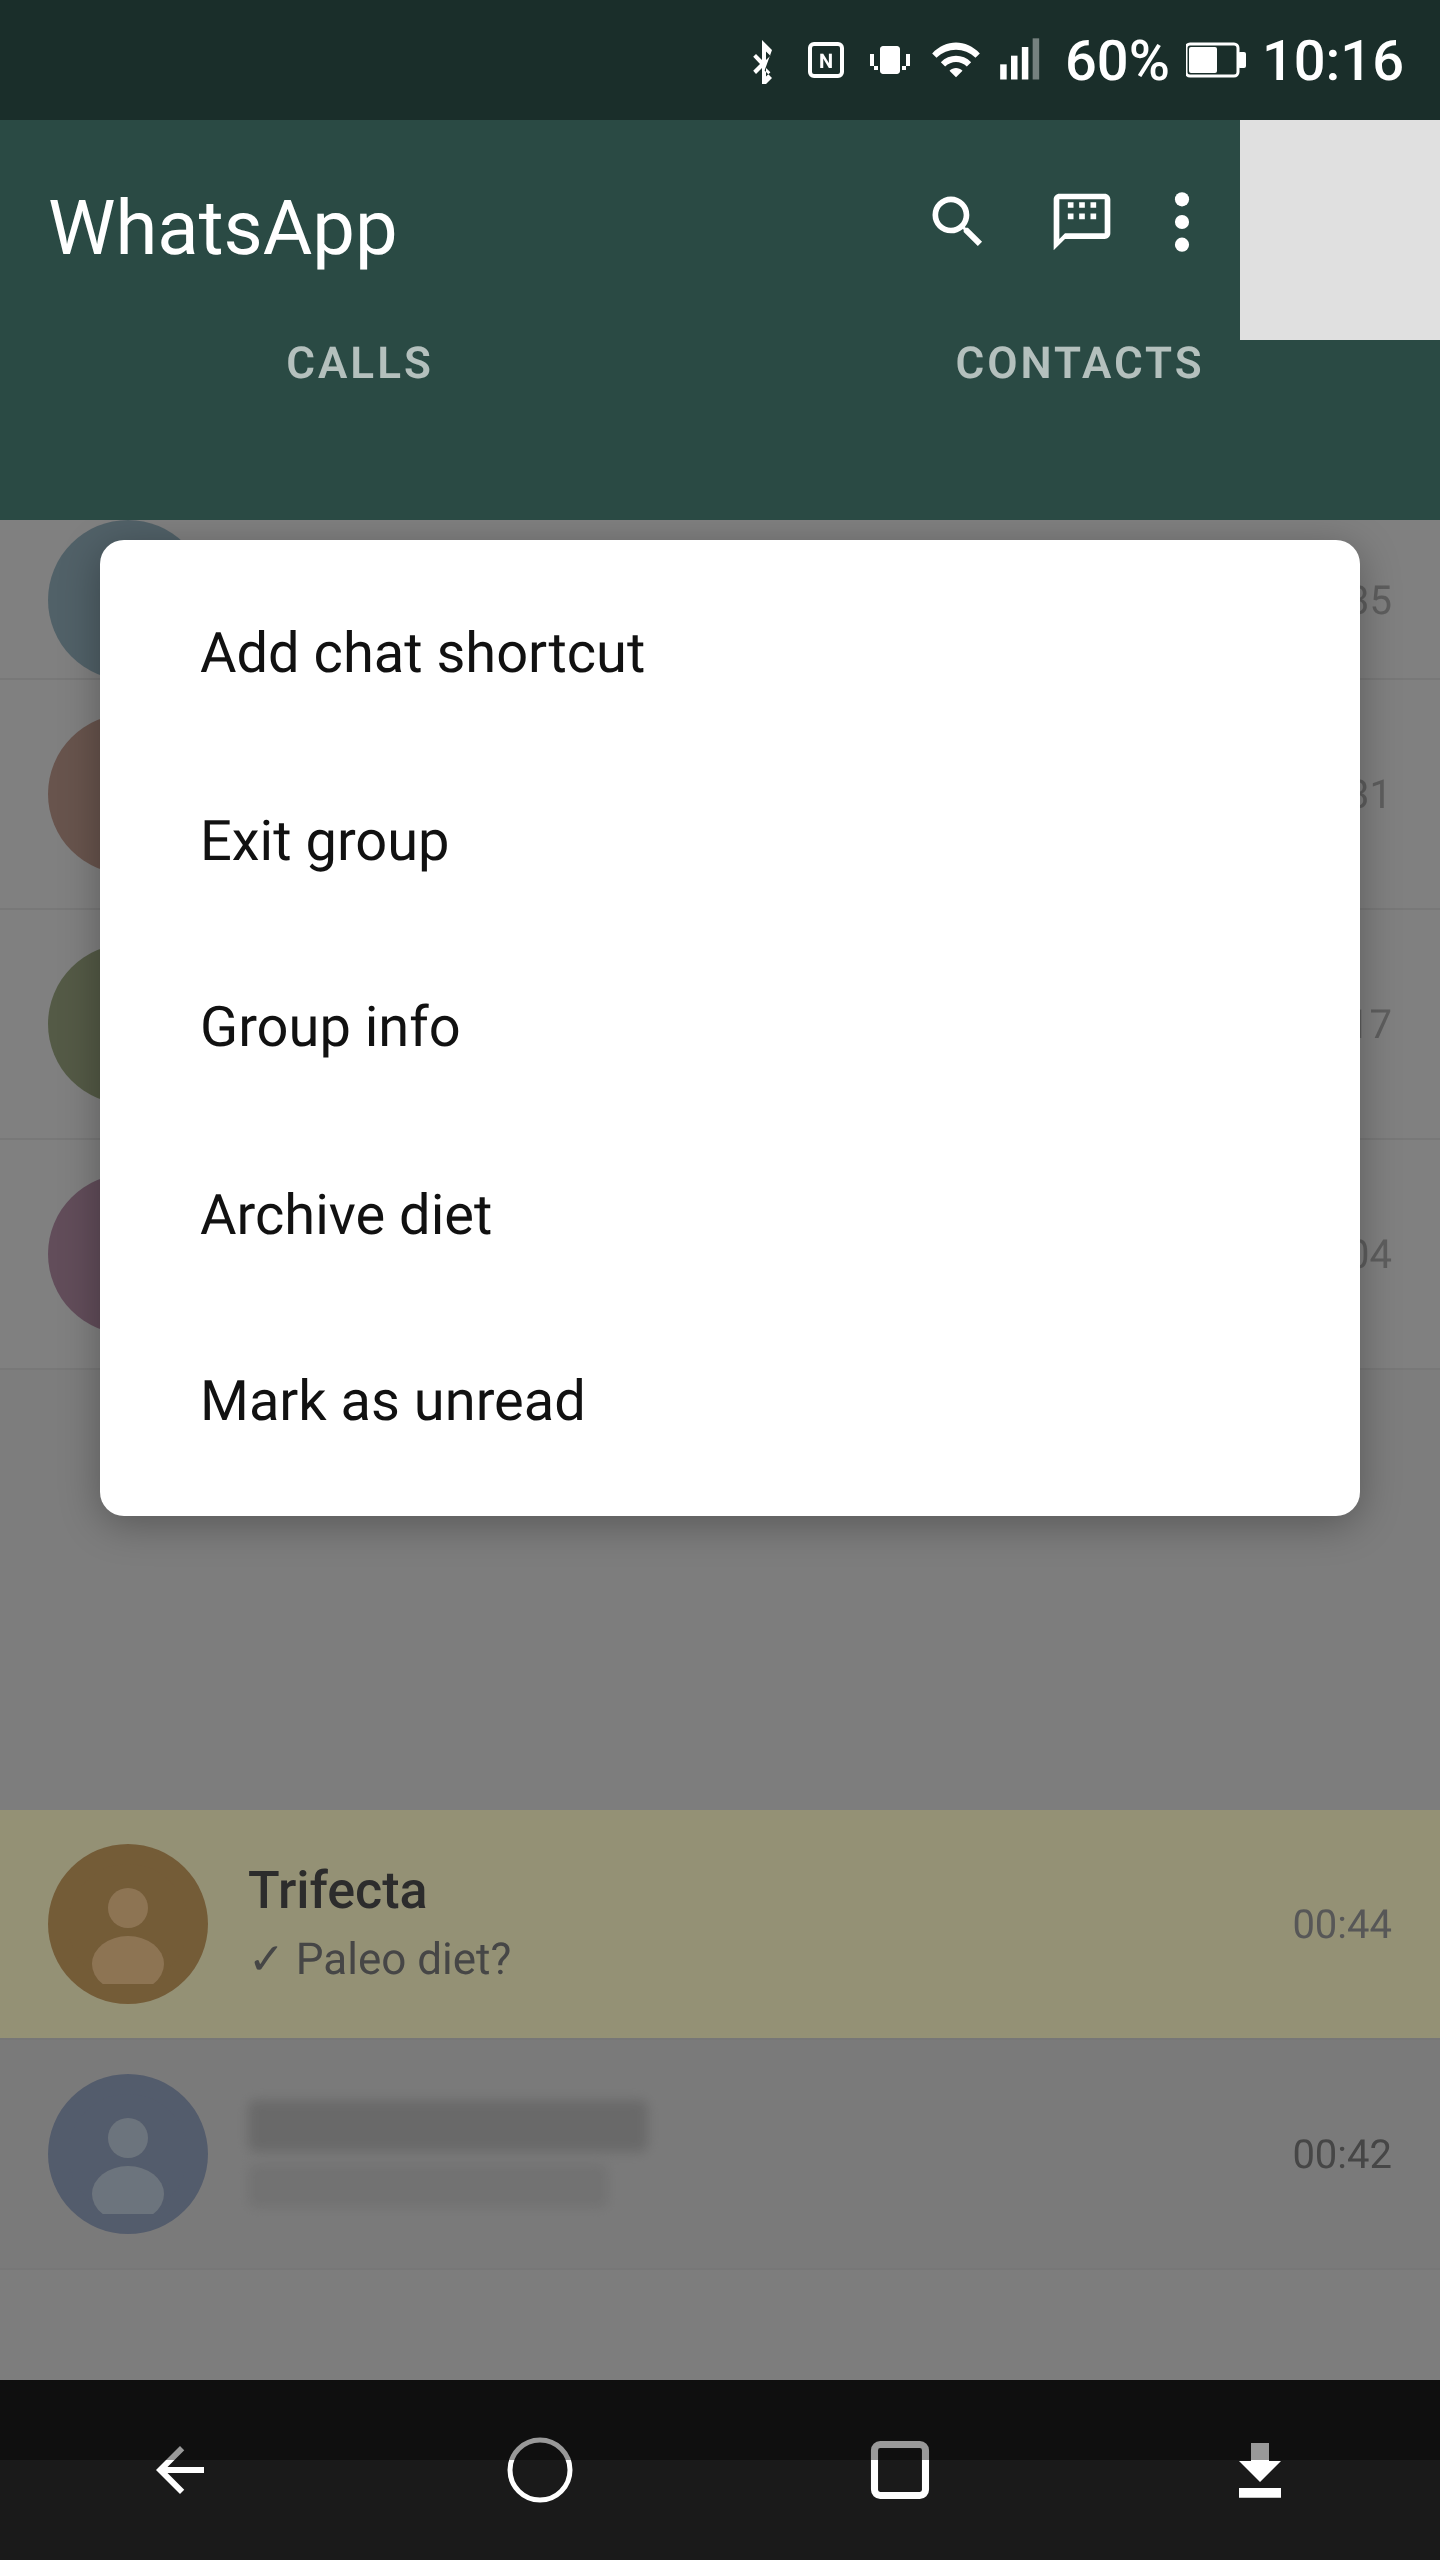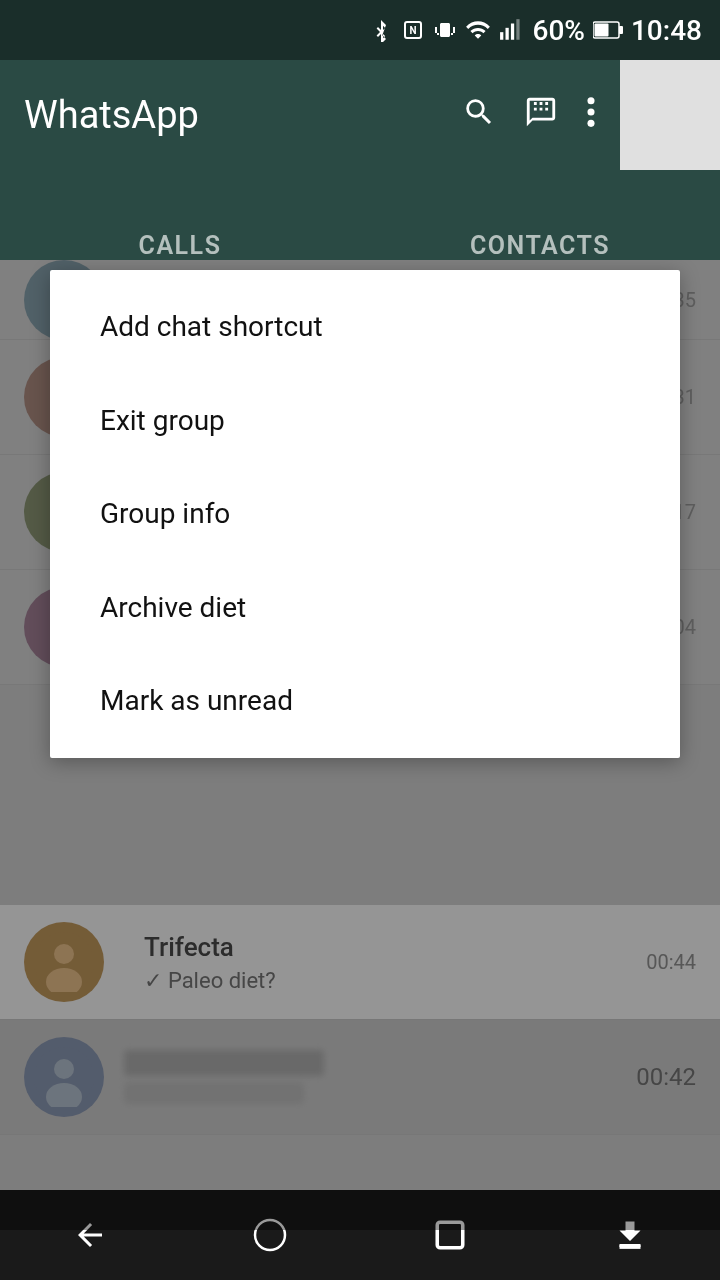--- a/index.html
+++ b/index.html
@@ -64,24 +64,24 @@
     .tab-bar {
       width: 720px;
       height: 90px;
       background: #2a4a44;
       display: flex;
       align-items: stretch;
     }
     .tab {
       flex: 1;
       display: flex;
-      align-items: flex-end;
+      align-items: flex-start;
       justify-content: center;
       color: rgba(255,255,255,0.65);
-      font-size: 25px;
+      font-size: 22px;
       font-weight: 600;
       letter-spacing: 1.5px;
       cursor: pointer;
       position: relative;
     }
     .tab.active {
       color: white;
     }
     .tab.active::after {
       content: '';
@@ -155,21 +155,21 @@
       z-index: 10;
     }
 
     
     .context-menu {
       position: absolute;
       top: 10px;
       left: 50px;
       width: 630px;
       background: white;
-      border-radius: 2px;
+      border-radius: 12px;
       z-index: 20;
       box-shadow: 0 4px 20px rgba(0,0,0,0.3);
       padding: 10px 0;
     }
     .menu-item {
       padding: 30px 50px;
       font-size: 28px;
       color: #111;
       cursor: pointer;
       line-height: 1.2;
@@ -226,21 +226,21 @@
         <rect x="11" y="6" width="3" height="15"></rect>
         <rect x="16" y="2" width="3" height="19" opacity="0.4"></rect>
       </svg>
     <span class="status-text">60%</span>
 
     <svg width="30" height="20" viewBox="0 0 30 20" fill="white">
         <rect x="0" y="2" width="26" height="16" rx="2" stroke="white" stroke-width="1.5" fill="none"></rect>
         <rect x="26" y="6" width="4" height="8" rx="1" fill="white"></rect>
         <rect x="1.5" y="3.5" width="14" height="13" rx="1" fill="white"></rect>
       </svg>
-    <span class="status-text">10:48</span>
+    <span class="status-text">10:16</span>
   </div>
 </div>
 
 <div class="app-header">
   <span class="app-title">WhatsApp</span>
   <div class="header-icons">
     <span class="header-icon">
       <svg width="34" height="34" viewBox="0 0 24 24" fill="white">
           <path d="M15.5 14h-.79l-.28-.27A6.471 6.471 0 0 0 16 9.5 6.5 6.5 0 1 0 9.5 16c1.61 0 3.09-.59 4.23-1.57l.27.28v.79l5 4.99L20.49 19l-4.99-5zm-6 0C7.01 14 5 11.99 5 9.5S7.01 5 9.5 5 14 7.01 14 9.5 11.99 14 9.5 14z"></path>
         </svg>
@@ -300,21 +300,21 @@
 
   <div class="chat-item">
     <div class="chat-avatar" style="background: #906080;"></div>
     <div class="chat-info">
       <div class="chat-name" style="background:#999; color:transparent; width:200px; height:24px; border-radius:3px; margin-bottom:6px;"></div>
       <div class="chat-message" style="background:#bbb; color:transparent; width:280px; height:20px; border-radius:3px;"></div>
     </div>
     <div class="chat-time">04</div>
   </div>
 
-  <div class="chat-item" style="opacity:0.85; background:#ffffff; position:absolute; bottom:210px; width:100%;gap:20px;">
+  <div class="chat-item" style="opacity:0.85; background:#fef9c3; position:absolute; bottom:210px; width:100%;">
     <div class="chat-avatar" style="background: #c0904a; display:flex; align-items:center; justify-content:center;">
       <svg width="60" height="60" viewBox="0 0 60 60">
           <circle cx="30" cy="30" r="30" fill="#c0904a"></circle>
           <circle cx="30" cy="22" r="10" fill="#f0c080"></circle>
           <ellipse cx="30" cy="50" rx="18" ry="14" fill="#f0c080"></ellipse>
         </svg>
     </div>
     <div class="chat-info">
       <div class="chat-name" style="font-size:26px; color:#333; font-weight:500; margin-bottom:6px;">Trifecta</div>
       <div class="chat-message" style="font-size:22px; color:#666;">✓ Paleo diet?</div>
@@ -327,21 +327,21 @@
       <svg width="60" height="60" viewBox="0 0 60 60">
           <circle cx="30" cy="30" r="30" fill="#8090b0"></circle>
           <circle cx="30" cy="22" r="10" fill="#b0c0d0"></circle>
           <ellipse cx="30" cy="50" rx="18" ry="14" fill="#b0c0d0"></ellipse>
         </svg>
     </div>
     <div class="chat-info">
       <div class="chat-name" style="font-size:26px; color:transparent; background:#aaa; width:200px; height:26px; border-radius:4px; filter:blur(3px); margin-bottom:6px;"></div>
       <div class="chat-message" style="font-size:22px; color:transparent; background:#bbb; width:180px; height:22px; border-radius:4px; filter:blur(3px);"></div>
     </div>
-    <div class="chat-time" style="font-size:24px; color:#666;">00:42</div>
+    <div class="chat-time" style="font-size:20px; color:#666;">00:42</div>
   </div>
 
   <div class="overlay"></div>
 
   <div class="context-menu">
     <div class="menu-item">Add chat shortcut</div>
     <div class="menu-item">Exit group</div>
     <div class="menu-item">Group info</div>
     <div class="menu-item">Archive diet</div>
     <div class="menu-item">Mark as unread</div>

